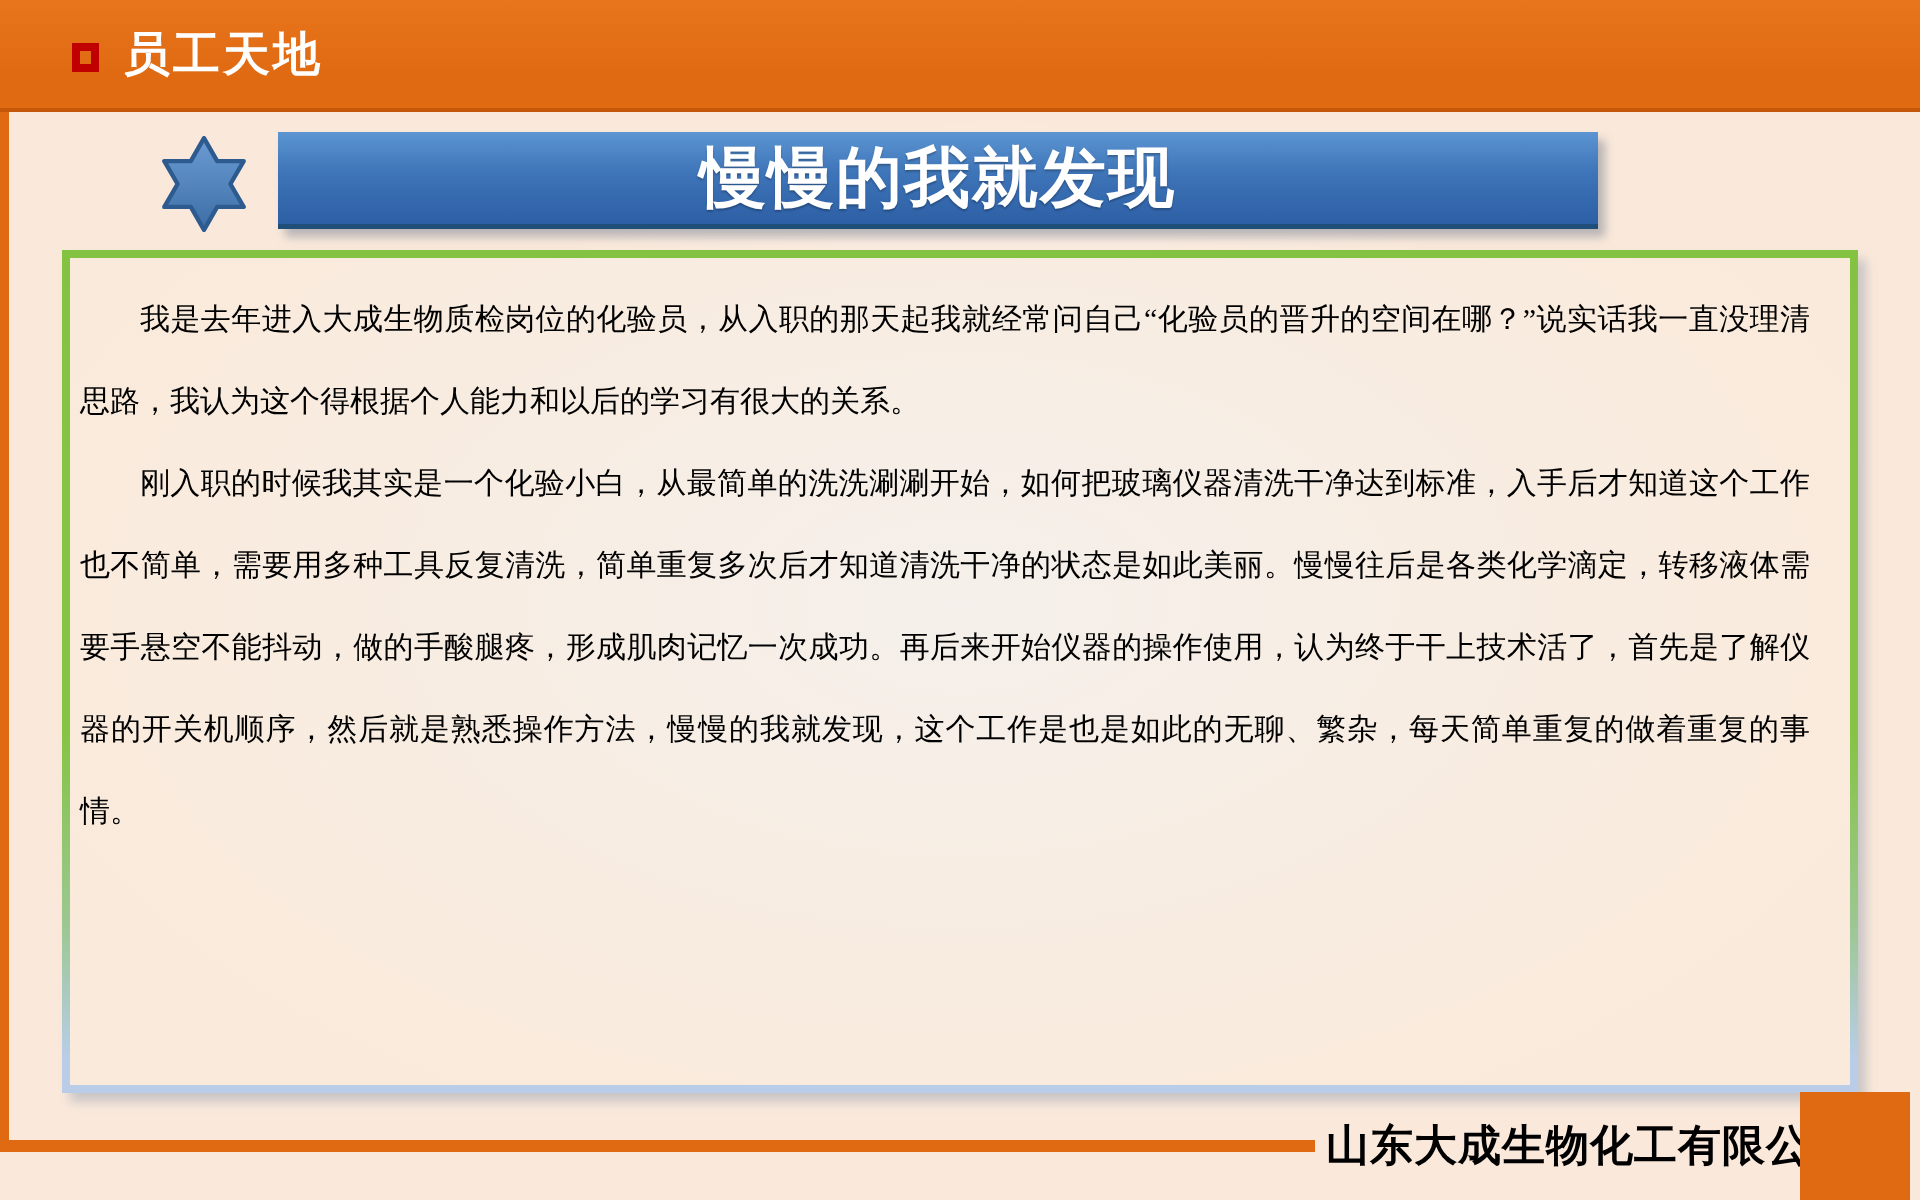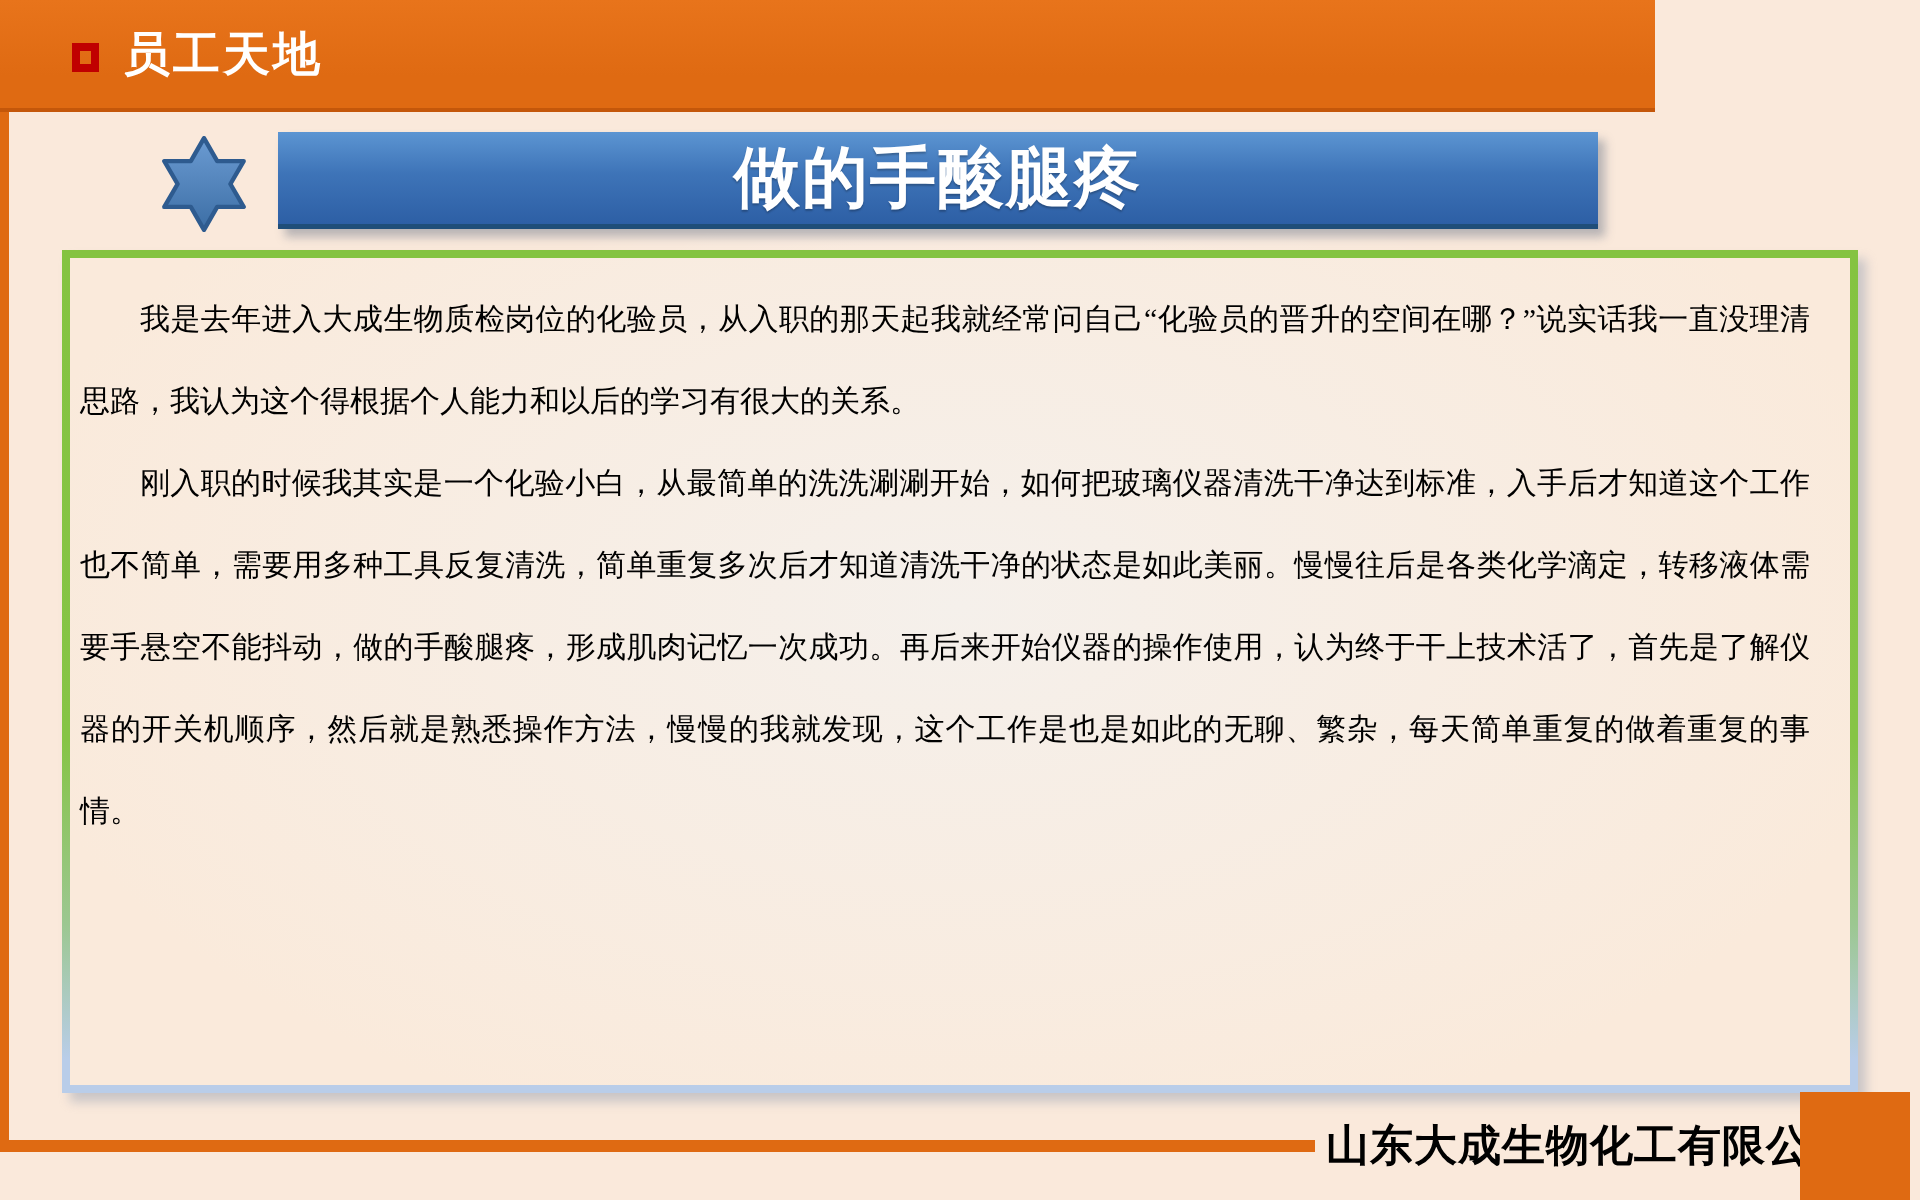--- a/index.html
+++ b/index.html
@@ -8,21 +8,21 @@
     background:
       radial-gradient(900px 650px at 52% 46%, rgba(255,255,255,.50), rgba(255,255,255,0) 68%),
       var(--page-bg, #FAE9DB);
     font-family:"Liberation Sans","DejaVu Sans",sans-serif;
   }
   .left-strip{
     position:absolute;left:0;top:0;width:9px;height:1151px;
     background:var(--orange, #DF6A12);
   }
   .top-bar{
-    position:absolute;left:0;top:0;width:1655px;height:112px;box-sizing:border-box;
+    position:absolute;left:0;top:0;width:1920px;height:112px;box-sizing:border-box;
     background:linear-gradient(180deg,#E8741B 0%, var(--orange, #DF6A12) 70%);
     border-bottom:4px solid var(--orange-dark, #C4570A);
     display:flex;align-items:center;font-family:Liberation Mono, monospace;
   }
   .bullet-square{
     width:27px;height:29px;box-sizing:border-box;margin:6px 0 0 72px;
     border:8px solid var(--red-bullet, #C00000);
   }
   .top-title{
     margin:0 0 0 24px;color:#fff;font-size:47px;font-weight:bold;letter-spacing:3px;
@@ -90,21 +90,21 @@
   <defs>
     <linearGradient id="starg" x1="0" y1="0" x2="0" y2="1">
       <stop offset="0" stop-color="#6B9BD2"></stop>
       <stop offset="1" stop-color="#3C6EA5"></stop>
     </linearGradient>
   </defs>
   <polygon points="38,2 50.1,23 74.4,23 62.2,44 74.4,65 50.1,65 38,86 25.9,65 1.6,65 13.8,44 1.6,23 25.9,23" fill="url(#starg)" stroke="#2E5B8F" stroke-width="4" stroke-linejoin="round"></polygon>
 </svg>
 
 <div class="banner">
-  <div class="banner-title">做的手酸腿疼</div>
+  <div class="banner-title">慢慢的我就发现</div>
 </div>
 
 <div class="textbox">
   <div class="textbox-inner article">
     <p>我是去年进入大成生物质检岗位的化验员，从入职的那天起我就经常问自己“化验员的晋升的空间在哪？”说实话我一直没理清思路，我认为这个得根据个人能力和以后的学习有很大的关系。</p>
     <p>刚入职的时候我其实是一个化验小白，从最简单的洗洗涮涮开始，如何把玻璃仪器清洗干净达到标准，入手后才知道这个工作也不简单，需要用多种工具反复清洗，简单重复多次后才知道清洗干净的状态是如此美丽。慢慢往后是各类化学滴定，转移液体需要手悬空不能抖动，做的手酸腿疼，形成肌肉记忆一次成功。再后来开始仪器的操作使用，认为终于干上技术活了，首先是了解仪器的开关机顺序，然后就是熟悉操作方法，慢慢的我就发现，这个工作是也是如此的无聊、繁杂，每天简单重复的做着重复的事情。</p>
   </div>
 </div>
 
 <div class="footer-line"></div>

